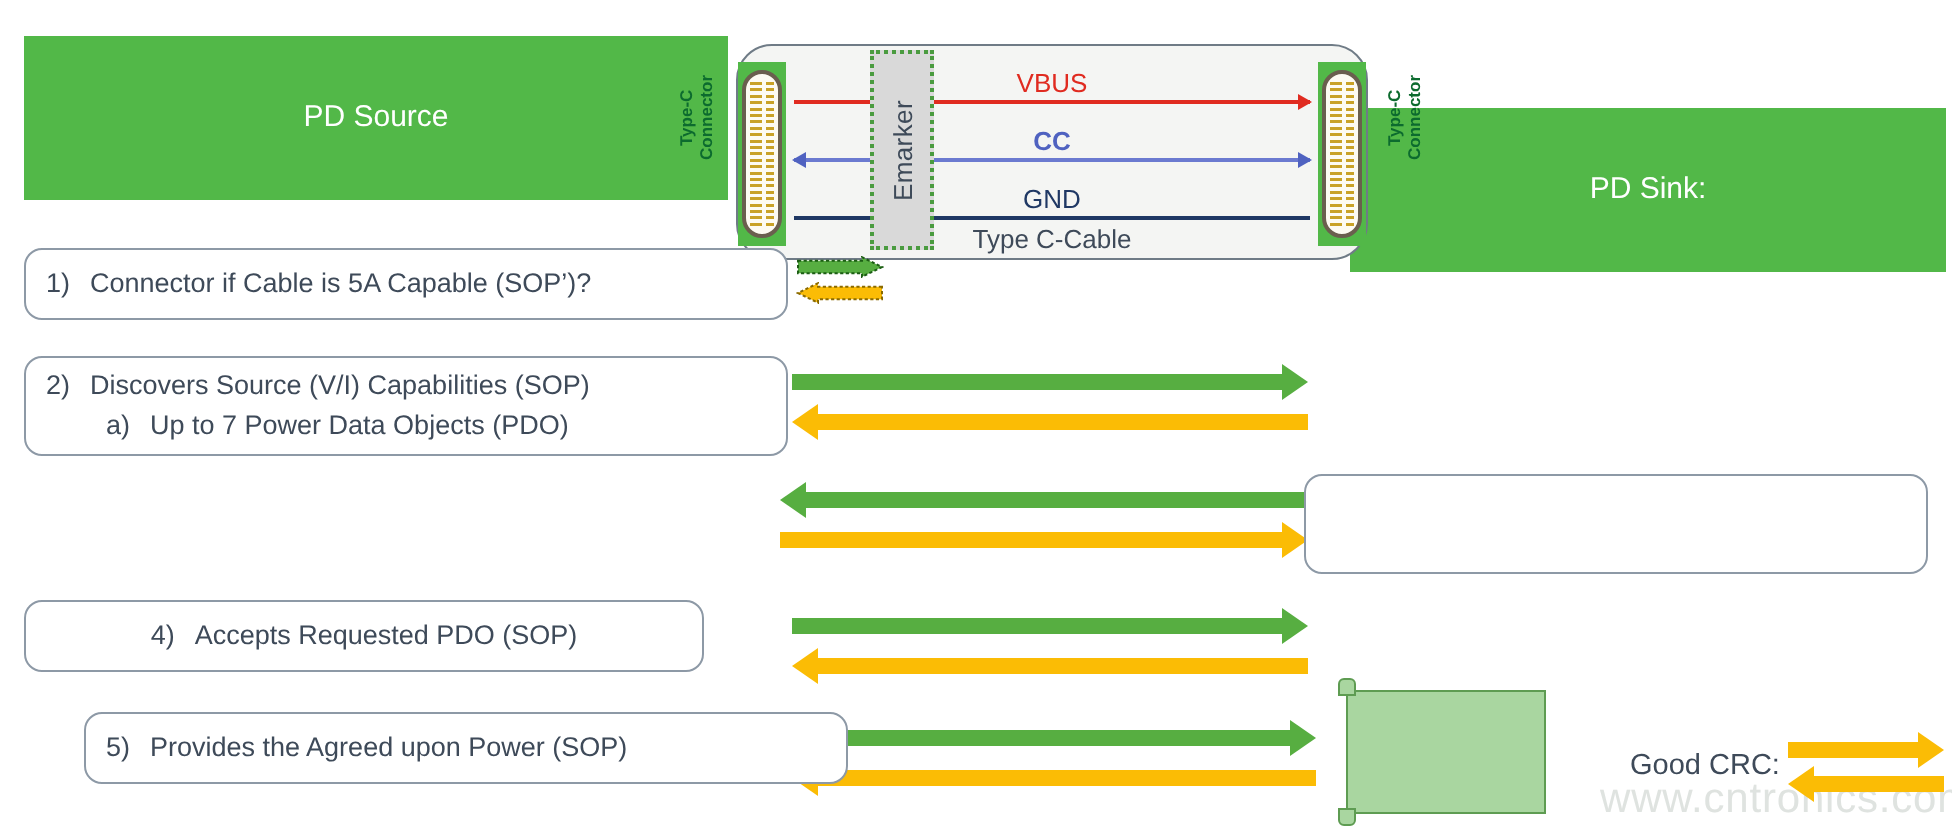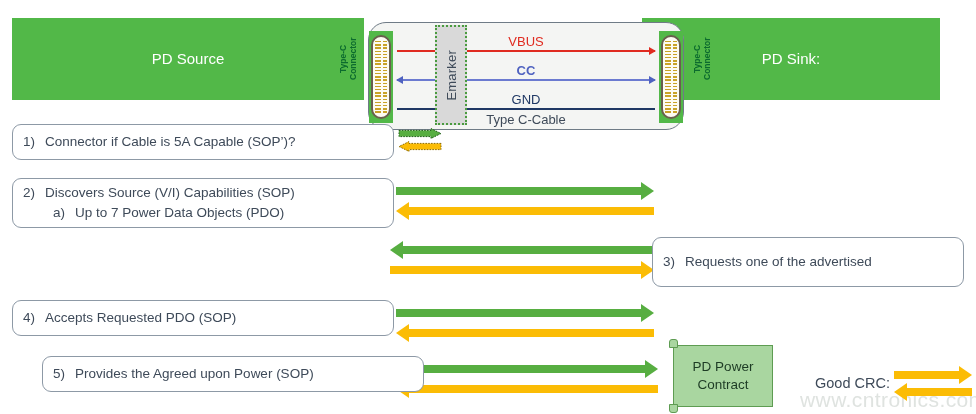--- a/index.html
+++ b/index.html
@@ -15,21 +15,21 @@
   
   #banner-area { position:absolute; left:0; top:18px; width:784px; height:82px; }
 
   .banner {
     position:absolute; top:0; height:82px;
     background:#52b848;
     display:flex; align-items:center; justify-content:center;
     color:#ffffff;
   }
   .banner.src { left:12px; width:352px; }
-  .banner.snk { left:642px; width:298px; }
+  .banner.snk { left:675px; width:298px;margin-top:36px; }
 
   .banner-text { text-align:center; line-height:1.35; font-size:15px; }
   .banner-text div { white-space:nowrap; }
 
   
   .vlabel {
     position:absolute; top:0; height:82px; width:26px;
     display:flex; align-items:center; justify-content:center;
     color:#0c6b2e; font-weight:bold; font-size:8.5px;
     line-height:1.15; text-align:center;
@@ -243,35 +243,32 @@
 <div class="arrow green" style="left:396px; top:182px; width:258px;">
   <div class="shaft" style="left:0; right:13px;"></div>
   <div class="head r" style="right:0;"></div>
 </div>
 <div class="arrow yellow" style="left:396px; top:202px; width:258px;">
   <div class="shaft" style="left:13px; right:0;"></div>
   <div class="head l" style="left:0;"></div>
 </div>
 
 <div class="step" id="s3" style="left:652px; top:237px; width:312px; height:50px;">
-  <div class="line">
-    <span class="num">3)</span><span>Requests one of the advertised</span>
-  </div>
 </div>
 
 <div class="arrow green" style="left:390px; top:241px; width:264px;">
   <div class="shaft" style="left:13px; right:0;"></div>
   <div class="head l" style="left:0;"></div>
 </div>
 <div class="arrow yellow" style="left:390px; top:261px; width:264px;">
   <div class="shaft" style="left:0; right:13px;"></div>
   <div class="head r" style="right:0;"></div>
 </div>
 
-<div class="step" id="s4" style="left:12px; top:300px; width:382px; height:36px;">
+<div class="step" id="s4" style="left:12px; top:300px; width:340px; height:36px;align-items:center;">
   <div class="line">
     <span class="num">4)</span><span>Accepts Requested PDO (SOP)</span>
   </div>
 </div>
 
 <div class="arrow green" style="left:396px; top:304px; width:258px;">
   <div class="shaft" style="left:0; right:13px;"></div>
   <div class="head r" style="right:0;"></div>
 </div>
 <div class="arrow yellow" style="left:396px; top:324px; width:258px;">
@@ -290,24 +287,20 @@
   <div class="head r" style="right:0;"></div>
 </div>
 <div class="arrow yellow" style="left:396px; top:380px; width:262px;">
   <div class="shaft" style="left:13px; right:0;"></div>
   <div class="head l" style="left:0;"></div>
 </div>
 
 <div id="contract">
   <div class="curl tl"></div>
   <div class="curl bl"></div>
-  <div>
-    <div>PD Power</div>
-    <div>Contract</div>
-  </div>
 </div>
 
 <div id="goodcrc">
   <div class="lbl">Good CRC:</div>
   <div class="pair">
     <div class="arrow yellow" style="left:0; top:0; width:78px;">
       <div class="shaft" style="left:0; right:13px;"></div>
       <div class="head r" style="right:0;"></div>
     </div>
     <div class="arrow yellow" style="left:0; top:17px; width:78px;">

